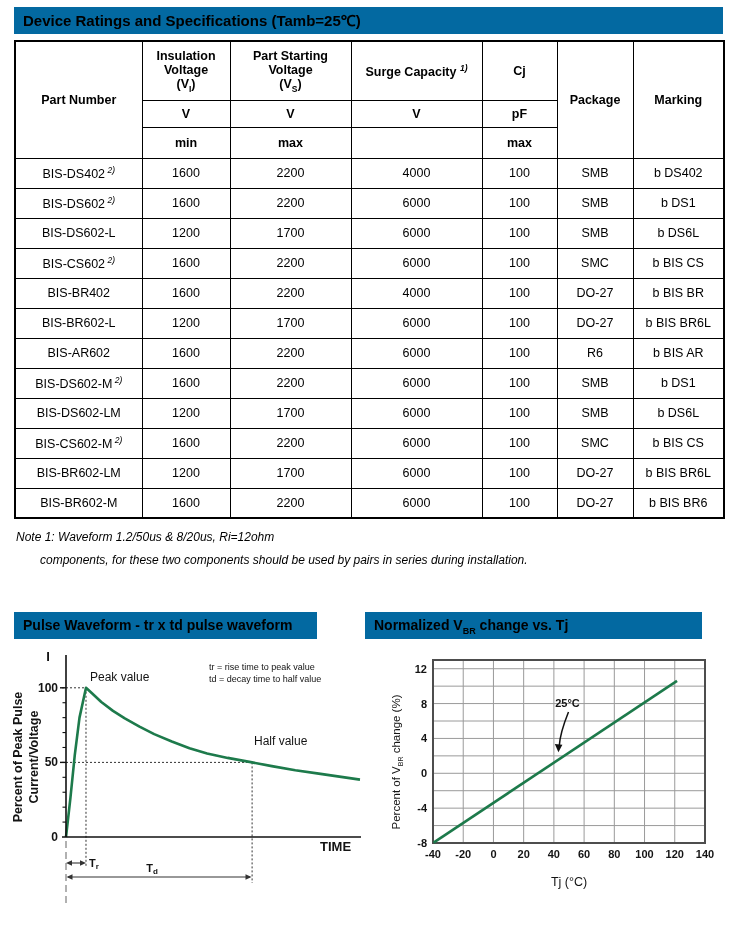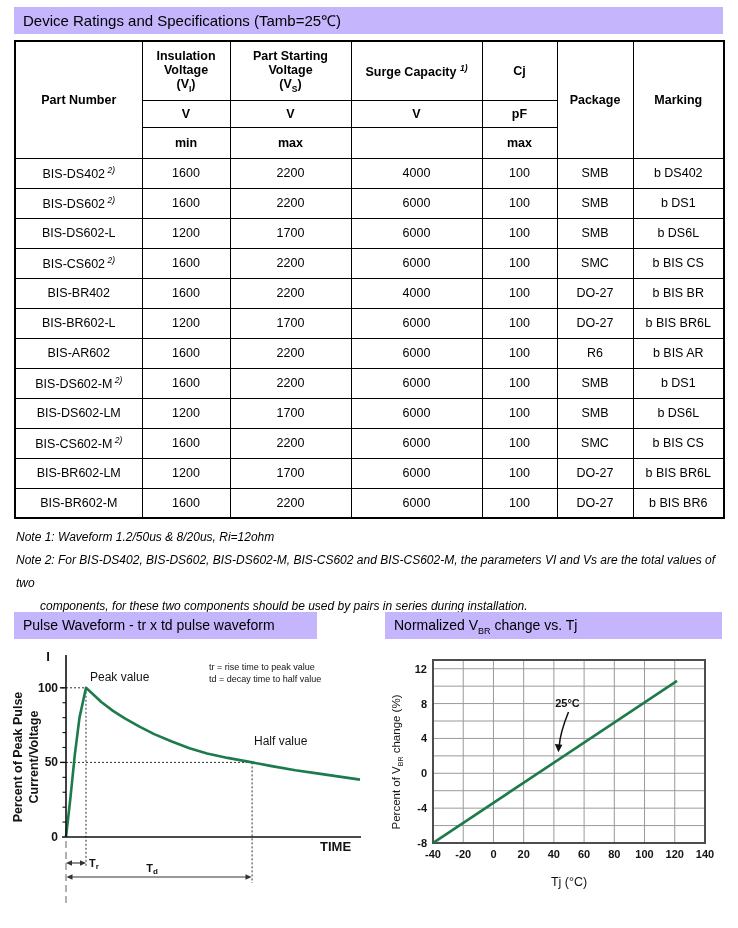--- a/index.html
+++ b/index.html
@@ -2,26 +2,26 @@
 <html><head>
 <meta charset="utf-8">
 <style>
   * { margin:0; padding:0; box-sizing:border-box; }
   html,body { background:#fff; }
   body {
     width:738px; height:928px; position:relative; overflow:hidden;
     font-family:"Liberation Sans", sans-serif; color:#000;
   }
   .bar {
-    position:absolute; background:#c4b5fd; height:27px; line-height:27px;
-    font-weight:normal; padding-left:9px; white-space:nowrap;
+    position:absolute; background:#0369a1; height:27px; line-height:27px;
+    font-weight:bold; padding-left:9px; white-space:nowrap;
   }
   #title-bar { left:14px; top:7px; width:709px; font-size:15px; }
   #pulse-bar { left:14px; top:612px; width:303px; font-size:14px; }
-  #vbr-bar   { left:385px; top:612px; width:337px; font-size:14px; }
+  #vbr-bar   { left:365px; top:612px; width:337px; font-size:14px; }
   #vbr-bar sub { font-size:9px; }
 
   table.ratings {
     position:absolute; left:14px; top:40px; width:709px;
     border-collapse:collapse; table-layout:fixed; border:2px solid #000;
   }
   .ratings th, .ratings td {
     border:1px solid #000; text-align:center; vertical-align:middle;
     font-size:12.5px; overflow:hidden;
   }
@@ -203,21 +203,20 @@
         <td><span>6000</span></td>
         <td><span>100</span></td>
         <td><span>DO-27</span></td>
         <td><span>b BIS BR6</span></td>
       </tr>
     </tbody>
 </table>
 
 <div id="notes">
   <div>Note 1: Waveform 1.2/50us &amp; 8/20us, Ri=12ohm</div>
-  <div>Note 2: For BIS-DS402, BIS-DS602, BIS-DS602-M, BIS-CS602 and BIS-CS602-M, the parameters VI and Vs are the total values of two</div>
   <div class="cont">components, for these two components should be used by pairs in series during installation.</div>
 </div>
 
 <div id="pulse-bar" class="bar">
   <span>Pulse Waveform - tr x td pulse waveform</span>
 </div>
 <div id="vbr-bar" class="bar">
   <span><span>Normalized V</span><sub>BR</sub><span> change vs. Tj</span></span>
 </div>
 

